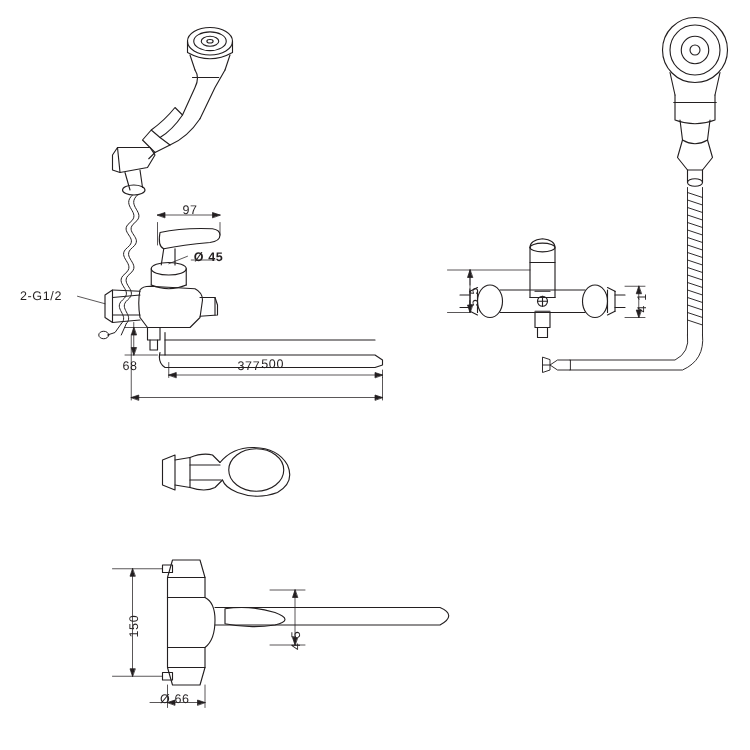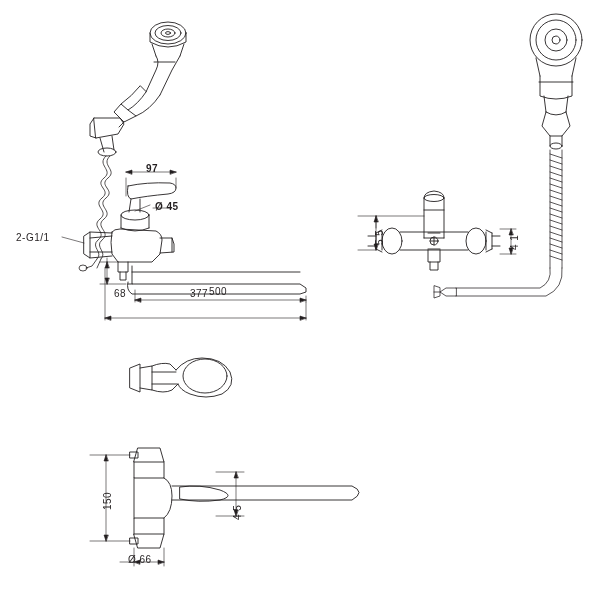--- a/index.html
+++ b/index.html
@@ -285,24 +285,24 @@
         <path d="M134 548 L134 566"></path>
         <path d="M164 548 L164 566"></path>
         <path d="M120 562 L164 562"></path>
         <path d="M164 562 L158 560 L158 564 Z" fill="#231f20"></path>
         <path d="M134 562 L140 560 L140 564 Z" fill="#231f20"></path>
       </g>
 
     </g>
   </svg>
 
-  <div class="dimtext" style="left:146px; top:163px;font-weight:bold;">97</div>
+  <div class="dimtext" style="left:146px; top:163px;">97</div>
   <div class="dimtext" style="left:155px; top:201px;font-weight:bold;">Ø 45</div>
-  <div class="dimtext" style="left:16px; top:232px;">2-G1/1</div>
-  <div class="dimtext" style="left:98px; top:288px;margin-left:16px;">68</div>
+  <div class="dimtext" style="left:16px; top:232px;">2-G1/2</div>
+  <div class="dimtext" style="left:98px; top:288px;">68</div>
   <div class="dimtext" style="left:209px; top:286px;">500</div>
   <div class="dimtext" style="left:190px; top:288px;">377</div>
   <div class="dimtext rot" style="left:374px; top:245px;">5 5</div>
   <div class="dimtext rot" style="left:509px; top:250px;">4 1</div>
   <div class="dimtext rot" style="left:102px; top:510px;">150</div>
   <div class="dimtext rot" style="left:232px; top:520px;">4 5</div>
   <div class="dimtext" style="left:108px; top:554px;margin-left:20px;">Ø 66</div>
 
 </div>
 

